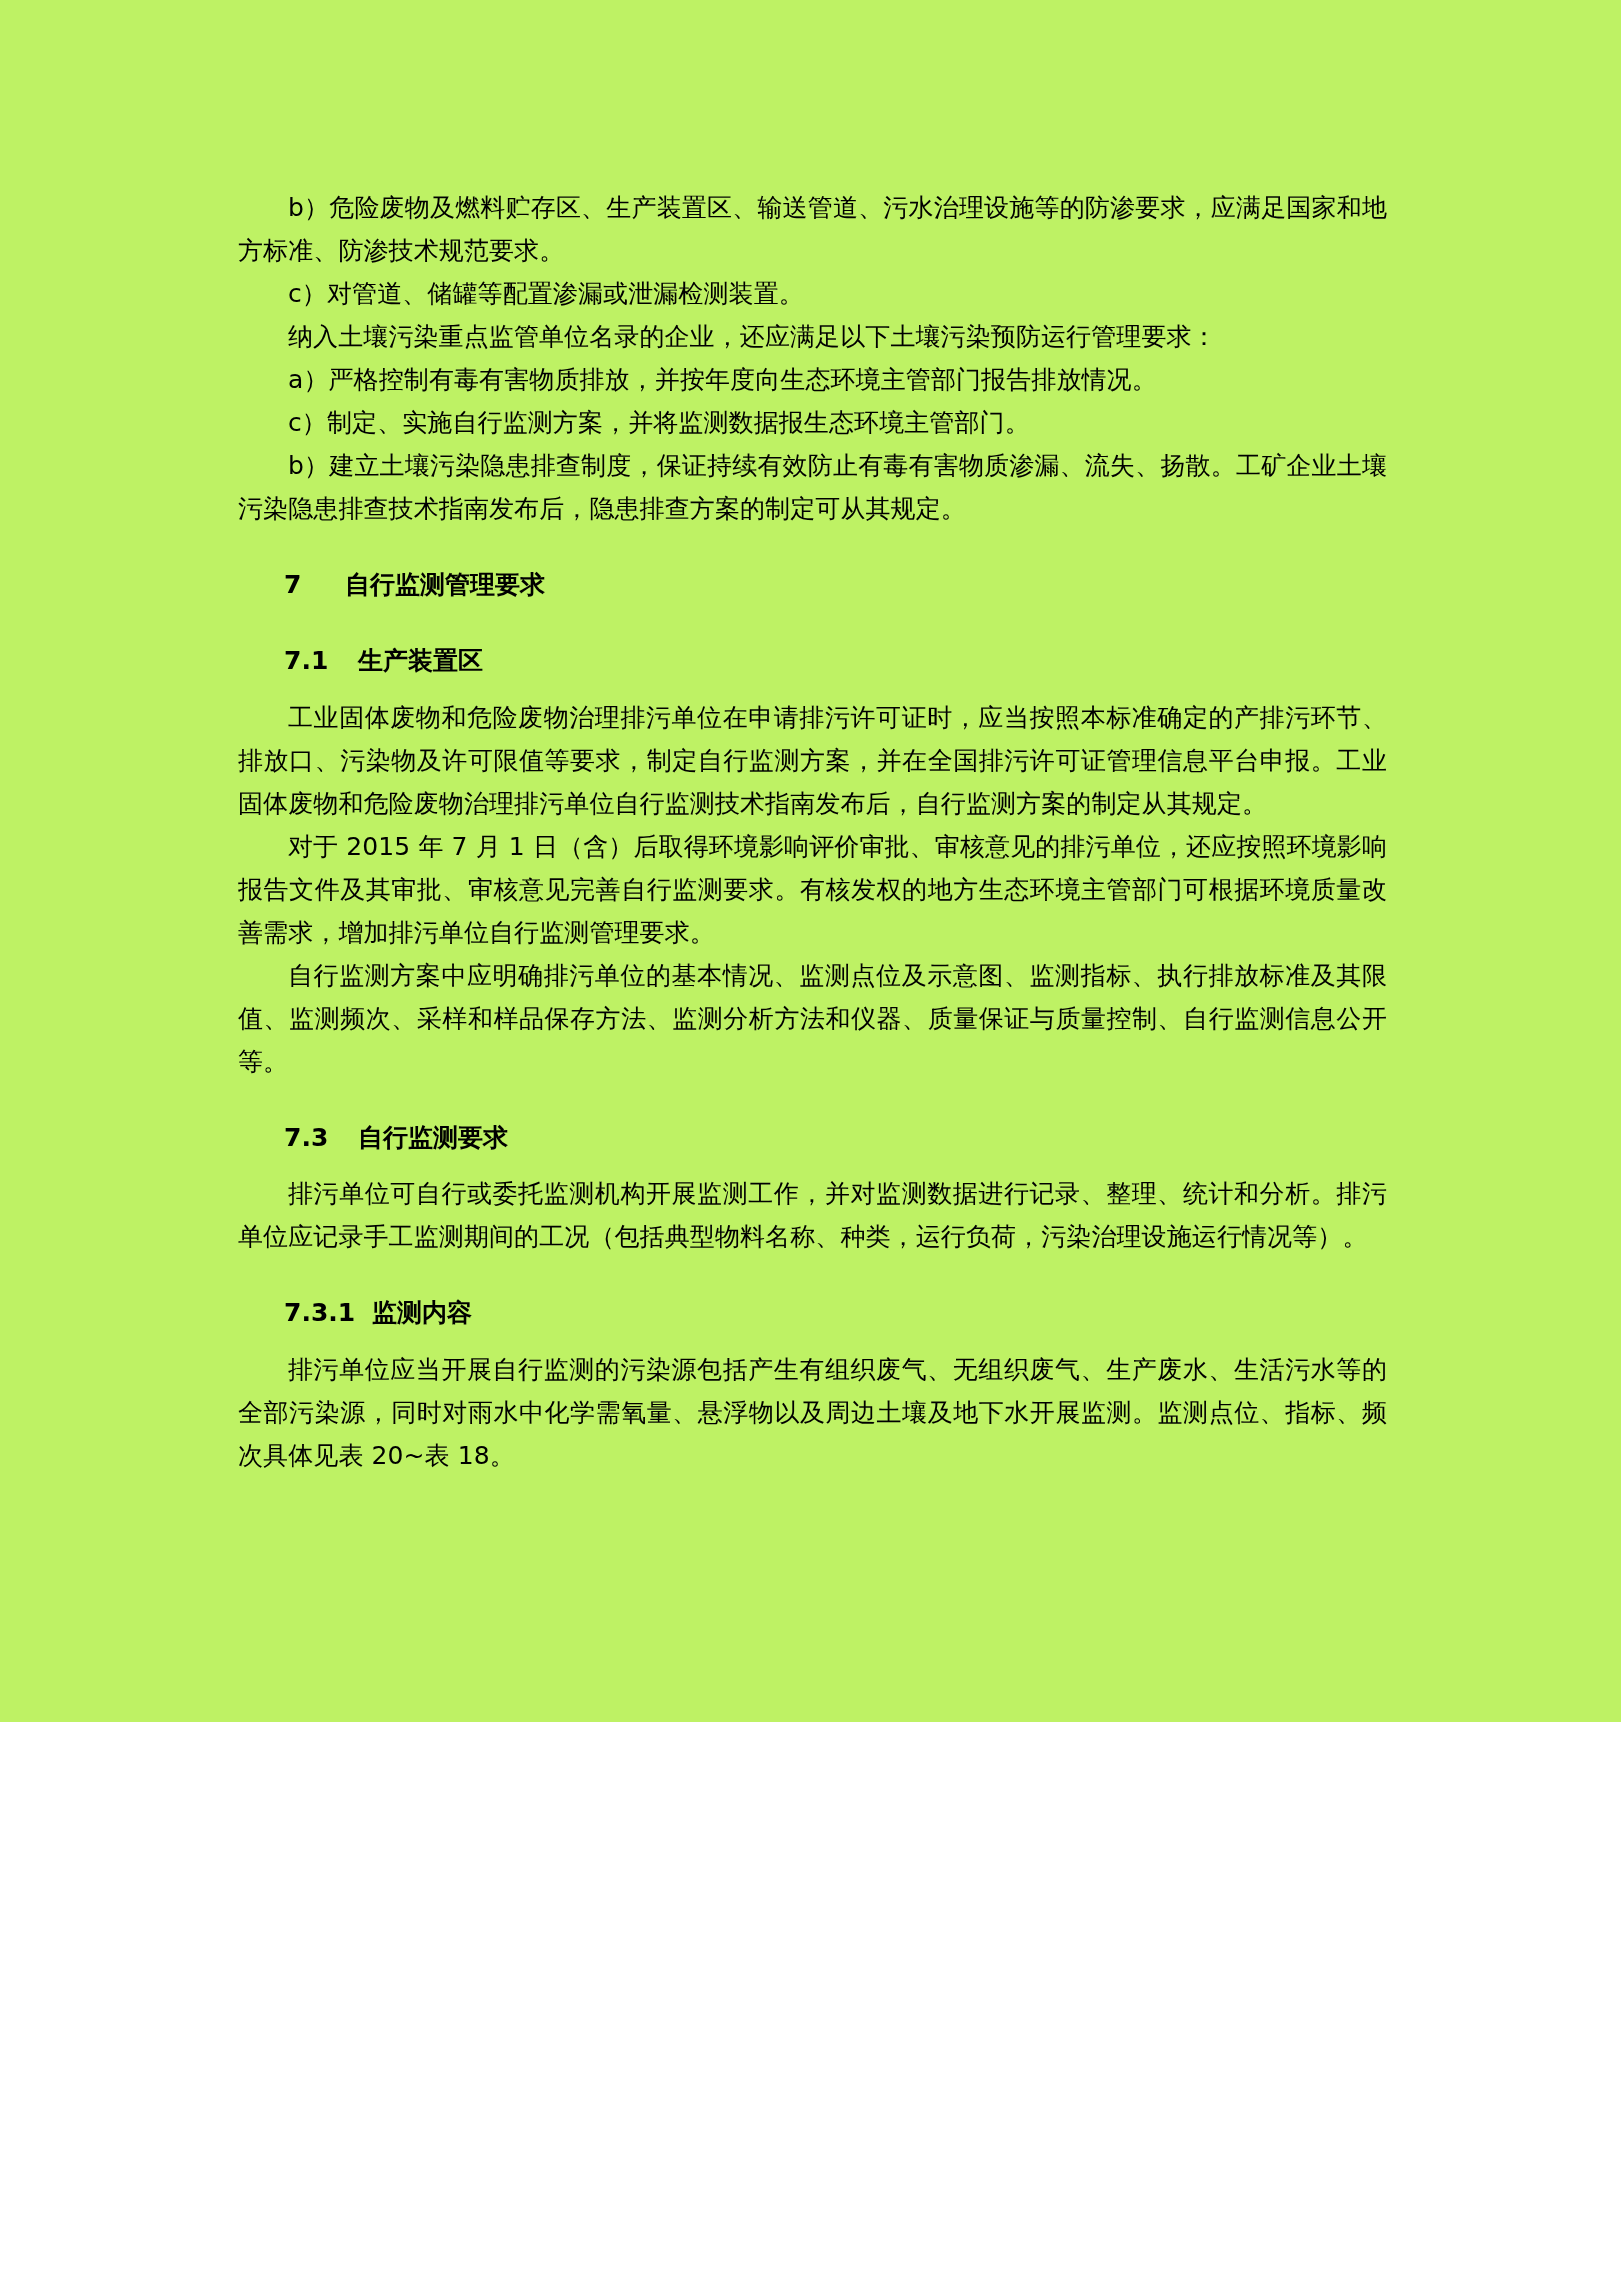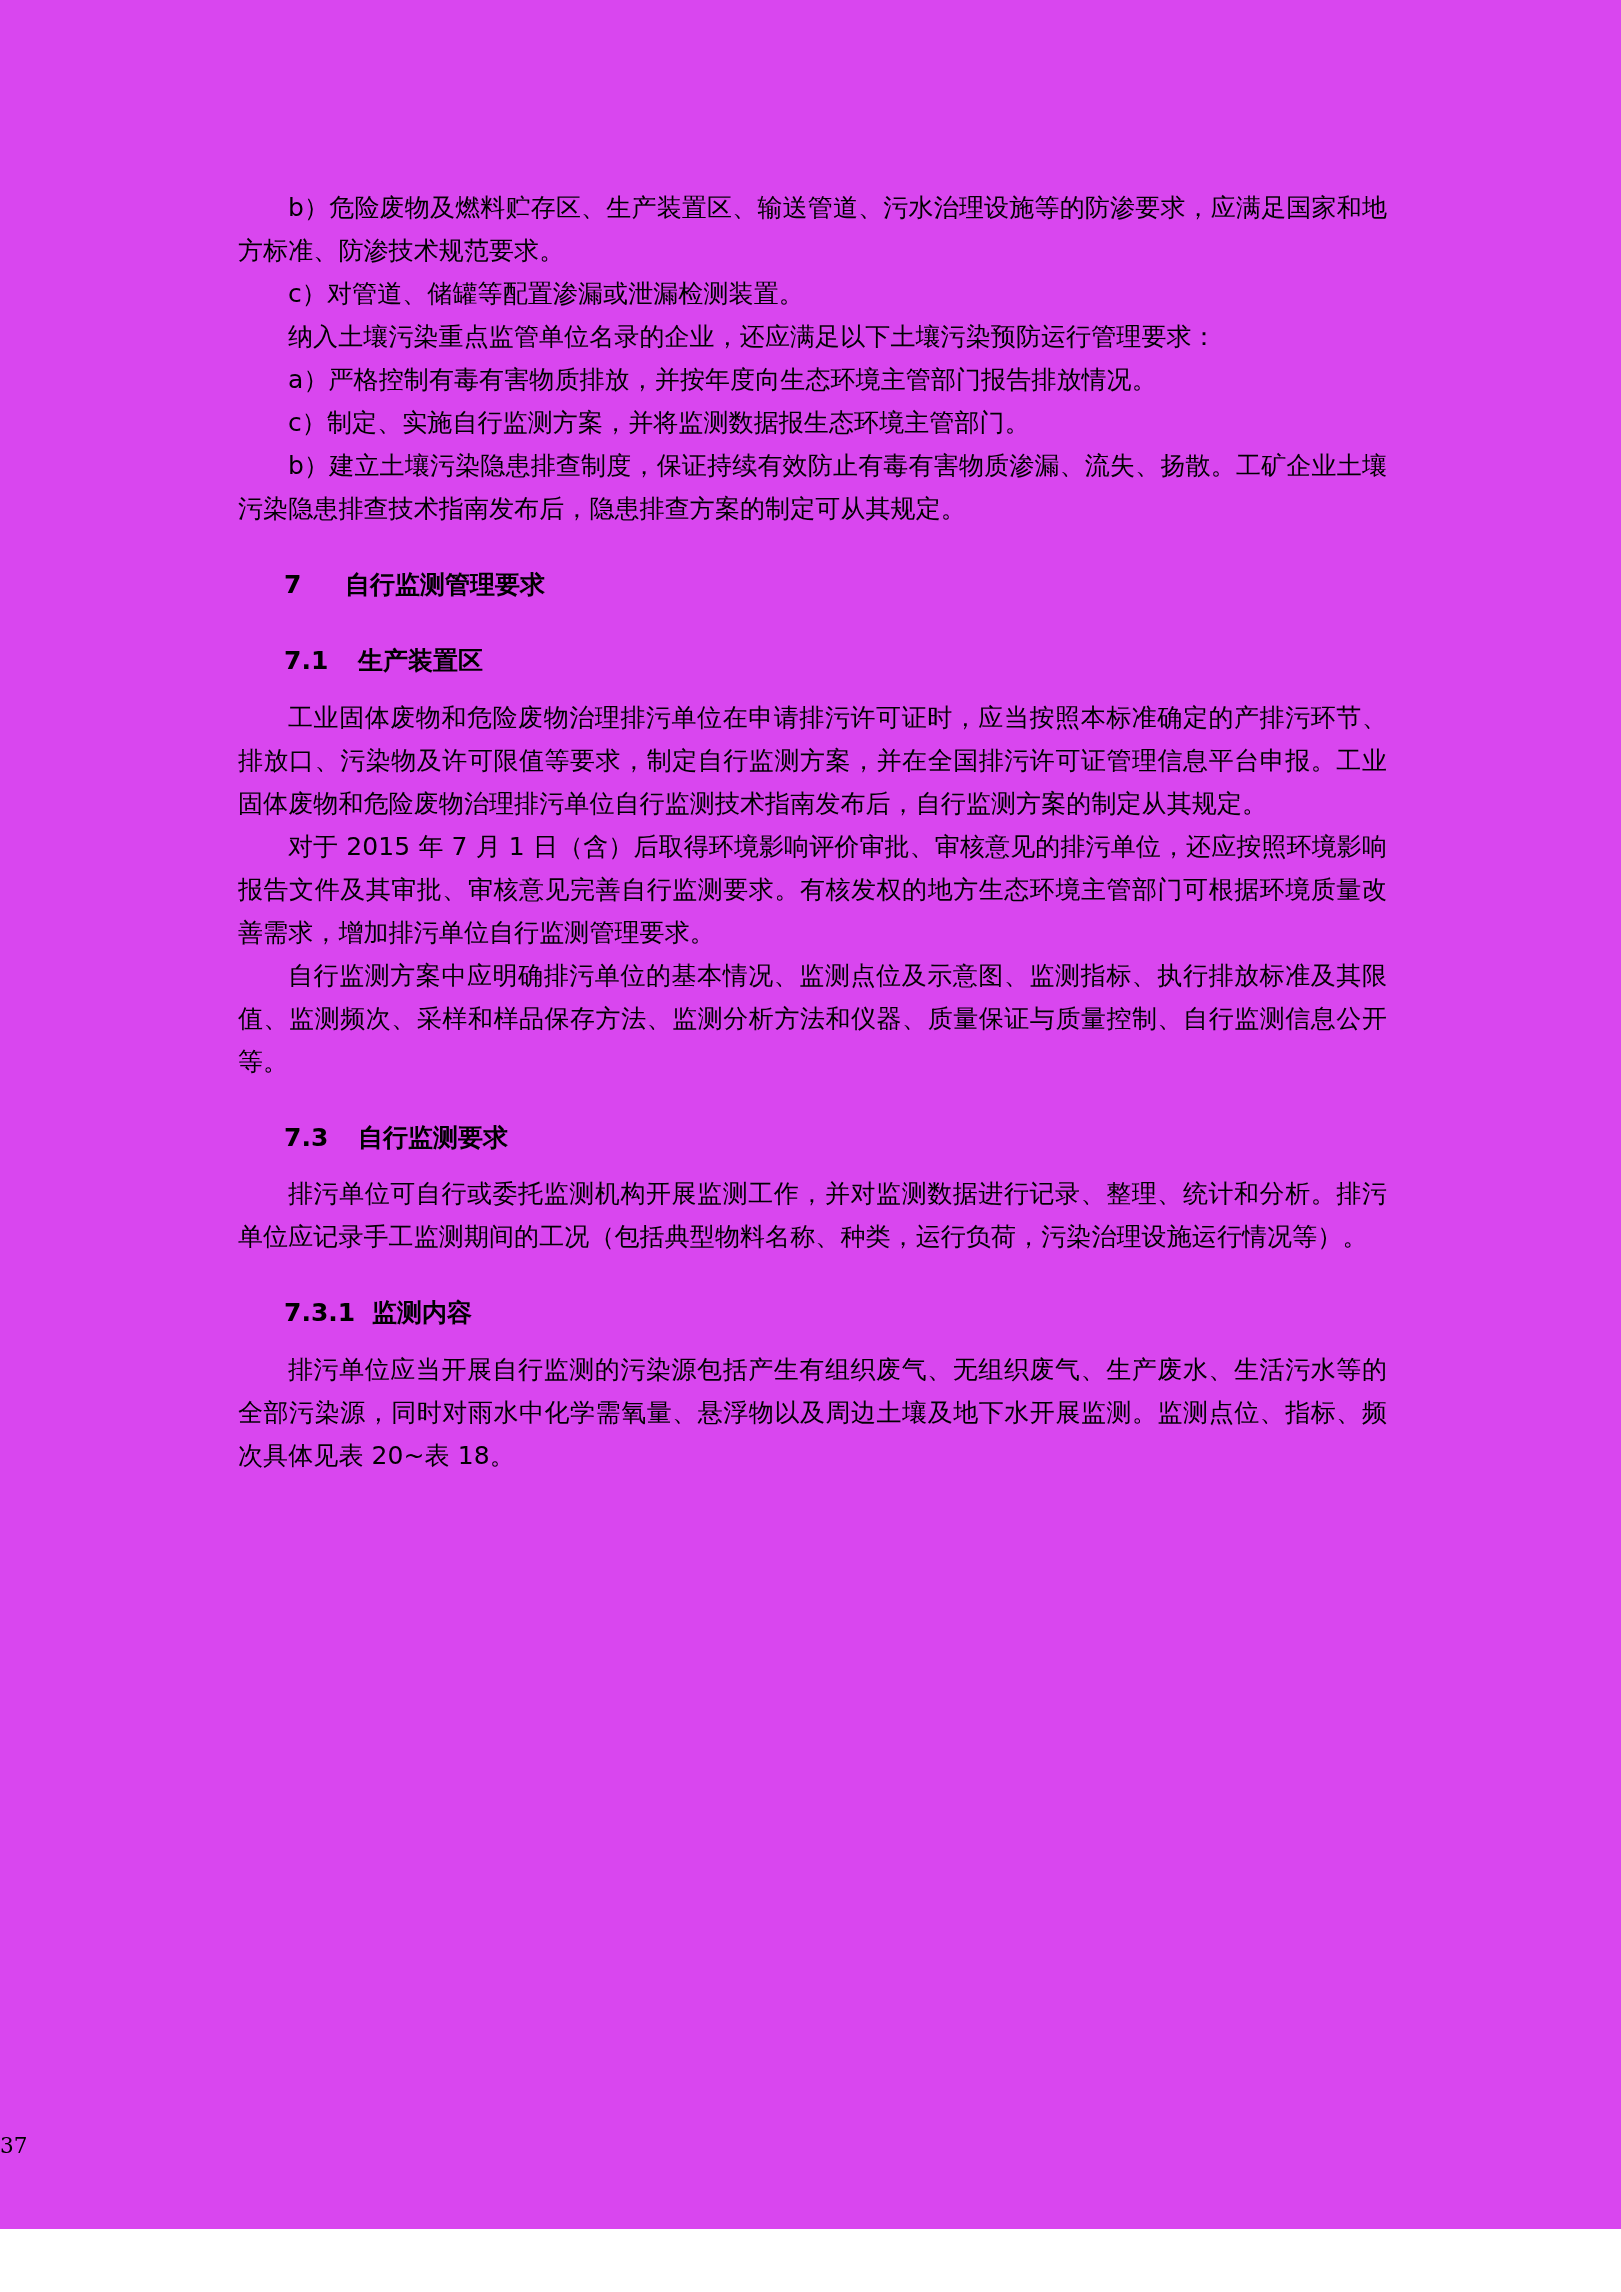--- a/index.html
+++ b/index.html
@@ -3,23 +3,23 @@
 <meta charset="utf-8">
 <style>
   html, body {
     margin: 0;
     padding: 0;
     background: #ffffff;
   }
   .page {
     position: relative;
     width: 1621px;
-    height: 2229px;
+    height: 1722px;
     margin: 0 auto;
-    background: #d946ef;
+    background: #bef264;
     font-family: "DejaVu Sans", "Liberation Sans", sans-serif;
     color: #000000;
     box-sizing: border-box;
   }
   .content {
     position: absolute;
     left: 238px;
     top: 186px;
     width: 1149px;
   }

